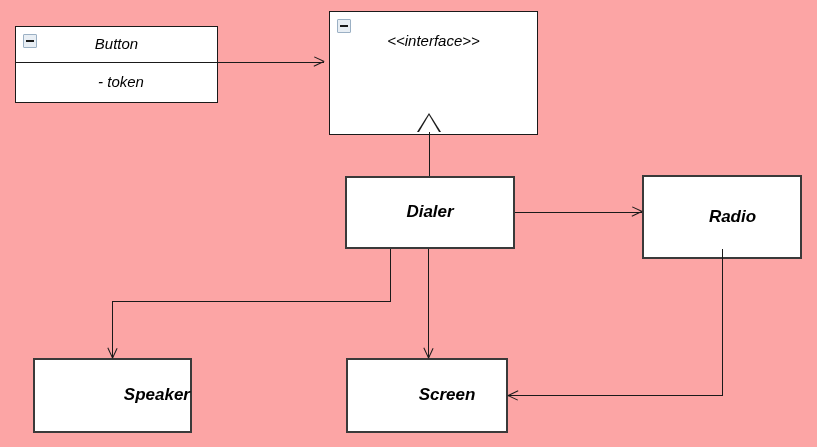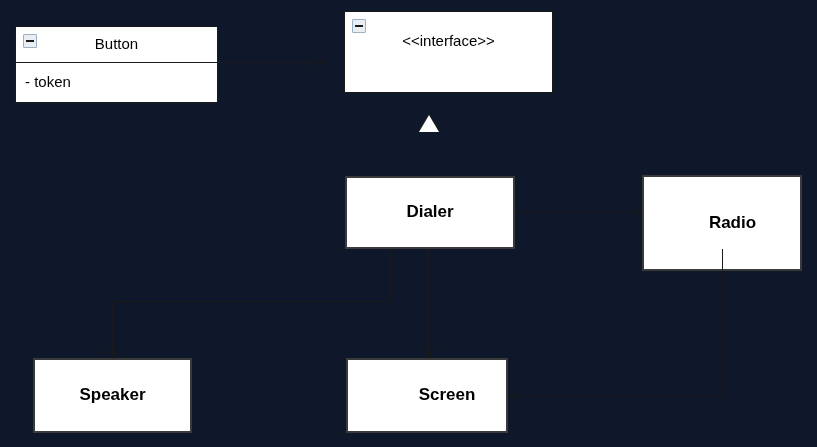--- a/index.html
+++ b/index.html
@@ -7,22 +7,23 @@
     padding: 0;
     background: #ffffff;
   }
   body {
     font-family: "Liberation Sans", sans-serif;
   }
   #canvas {
     position: relative;
     width: 817px;
     height: 447px;
-    background: #0f172a;
+    background: #fca5a5;
     overflow: hidden;
+    font-style: italic;
   }
 
   
   .uml-box {
     position: absolute;
     box-sizing: border-box;
     background: #ffffff;
     border: 1px solid #1a1a1a;
   }
   .uml-box.thick {
@@ -138,46 +139,46 @@
 </head>
 <body>
 
 <div id="canvas">
 
   <div class="uml-box" style="left:15px; top:26px; width:203px; height:77px;">
     <div class="uml-compartment" style="height:35px;">
       <span class="collapse-icon"></span>
       <span class="title-text">Button</span>
     </div>
-    <div class="uml-compartment divider-top left" style="height:40px;">
+    <div class="uml-compartment divider-top left" style="height:40px;justify-content:center;">
       <span>- token</span>
     </div>
   </div>
 
-  <div class="uml-box" style="left:344px; top:11px; width:209px; height:82px;">
+  <div class="uml-box" style="left:329px; top:11px; width:209px; height:124px;">
     <div class="uml-compartment" style="height:59px; flex-direction:column;">
       <span class="collapse-icon"></span>
       <span>&lt;&lt;interface&gt;&gt;</span>
     </div>
   </div>
 
   <div class="uml-box thick" style="left:345px; top:176px; width:170px; height:73px;">
     <div class="uml-compartment" style="height:100%;">
       <span class="bold-title">Dialer</span>
     </div>
   </div>
 
-  <div class="uml-box thick" style="left:642px; top:175px; width:160px; height:96px;padding-left:21px;">
+  <div class="uml-box thick" style="left:642px; top:175px; width:160px; height:84px;padding-left:21px;">
     <div class="uml-compartment" style="height:100%;">
       <span class="bold-title">Radio</span>
     </div>
   </div>
 
   <div class="uml-box thick" style="left:33px; top:358px; width:159px; height:75px;">
-    <div class="uml-compartment" style="height:100%;">
+    <div class="uml-compartment" style="height:100%;justify-content:flex-end;">
       <span class="bold-title">Speaker</span>
     </div>
   </div>
 
   <div class="uml-box thick" style="left:346px; top:358px; width:162px; height:75px;">
     <div class="uml-compartment" style="height:100%;padding-left:40px;">
       <span class="bold-title">Screen</span>
     </div>
   </div>
 

